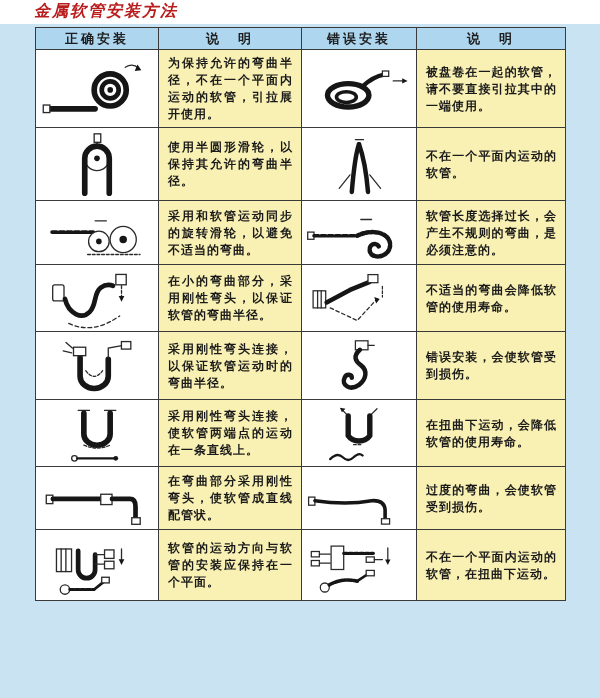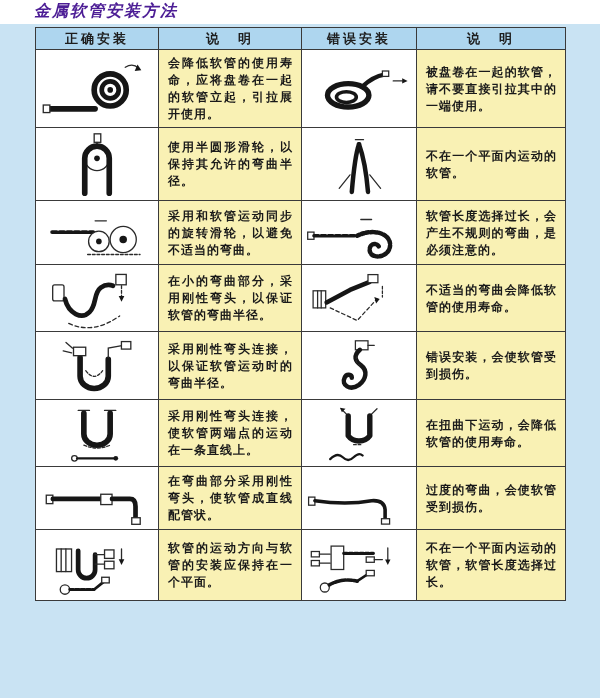--- a/index.html
+++ b/index.html
@@ -6,21 +6,21 @@
   body{
     width:600px;height:698px;position:relative;overflow:hidden;
     background:#ffffff;
     font-family:"DejaVu Sans","Liberation Sans",sans-serif;
     color:#111;
   }
   .panel{position:absolute;left:0;top:24px;right:0;bottom:0;background:#c9e3f3;}
   .doc-title{
     position:absolute;left:34px;top:1px;z-index:3;
     font-size:16px;font-weight:bold;font-style:italic;
-    letter-spacing:2px;color:#4c1d95;
+    letter-spacing:2px;color:#b91c1c;
   }
   table.install{
     position:absolute;left:35px;top:27px;z-index:2;
     width:530px;border-collapse:collapse;table-layout:fixed;
     background:#ffffff;
   }
   table.install td,table.install th{
     border:1px solid #3a3a3a;padding:0;vertical-align:middle;
   }
   th.hdr{
@@ -73,21 +73,21 @@
         <circle class="hose" cx="74" cy="36" r="17" stroke-width="6"></circle>
         <circle class="hose" cx="74" cy="36" r="9" stroke-width="5"></circle>
         <circle class="fill" cx="74" cy="36" r="3"></circle>
         <path class="hose" d="M10 56 H58" stroke-width="6"></path>
         <rect class="box" x="3" y="52" width="7" height="8"></rect>
         <path class="thin" d="M90 12 q8 -5 14 1"></path>
         <path class="fill" d="M103 9 l4 6 l-7 1 z"></path>
       </svg>
     </td>
     <td class="desc-cell">
-          <span class="txt">会降低软管的使用寿命，应将盘卷在一起的软管立起，引拉展开使用。</span>
+          <span class="txt">为保持允许的弯曲半径，不在一个平面内运动的软管，引拉展开使用。</span>
         </td>
     <td class="img-cell">
       <svg width="108" height="66" viewBox="0 0 120 70">
         <ellipse class="hose" cx="48" cy="42" rx="23" ry="13" stroke-width="6"></ellipse>
         <ellipse class="hose" cx="46" cy="44" rx="11" ry="6" stroke-width="4"></ellipse>
         <path class="hose" d="M64 32 Q76 21 88 19" stroke-width="5"></path>
         <rect class="box" x="86" y="15" width="7" height="6"></rect>
         <path class="thin" d="M98 26 h10"></path>
         <path class="fill" d="M108 23 l6 3 l-6 3 z"></path>
       </svg>
@@ -294,17 +294,17 @@
         <path class="thin" d="M77 29 h9"></path>
         <path class="thin" d="M92 16 V30"></path>
         <path class="fill" d="M89 29 l3 6 l3 -6 z"></path>
         <circle class="box" cx="22" cy="60" r="5"></circle>
         <path class="hose" d="M27 57 Q42 49 58 53" stroke-width="4" stroke-dasharray="5 2"></path>
         <path class="hose" d="M58 53 L70 45" stroke-width="3"></path>
         <rect class="box" x="68" y="41" width="9" height="6"></rect>
       </svg>
     </td>
     <td class="desc-cell">
-          <span class="txt">不在一个平面内运动的软管，软管长度选择过长。</span>
+          <span class="txt">不在一个平面内运动的软管，在扭曲下运动。</span>
         </td>
   </tr>
 </tbody>
   </table>
 
 </body></html>

